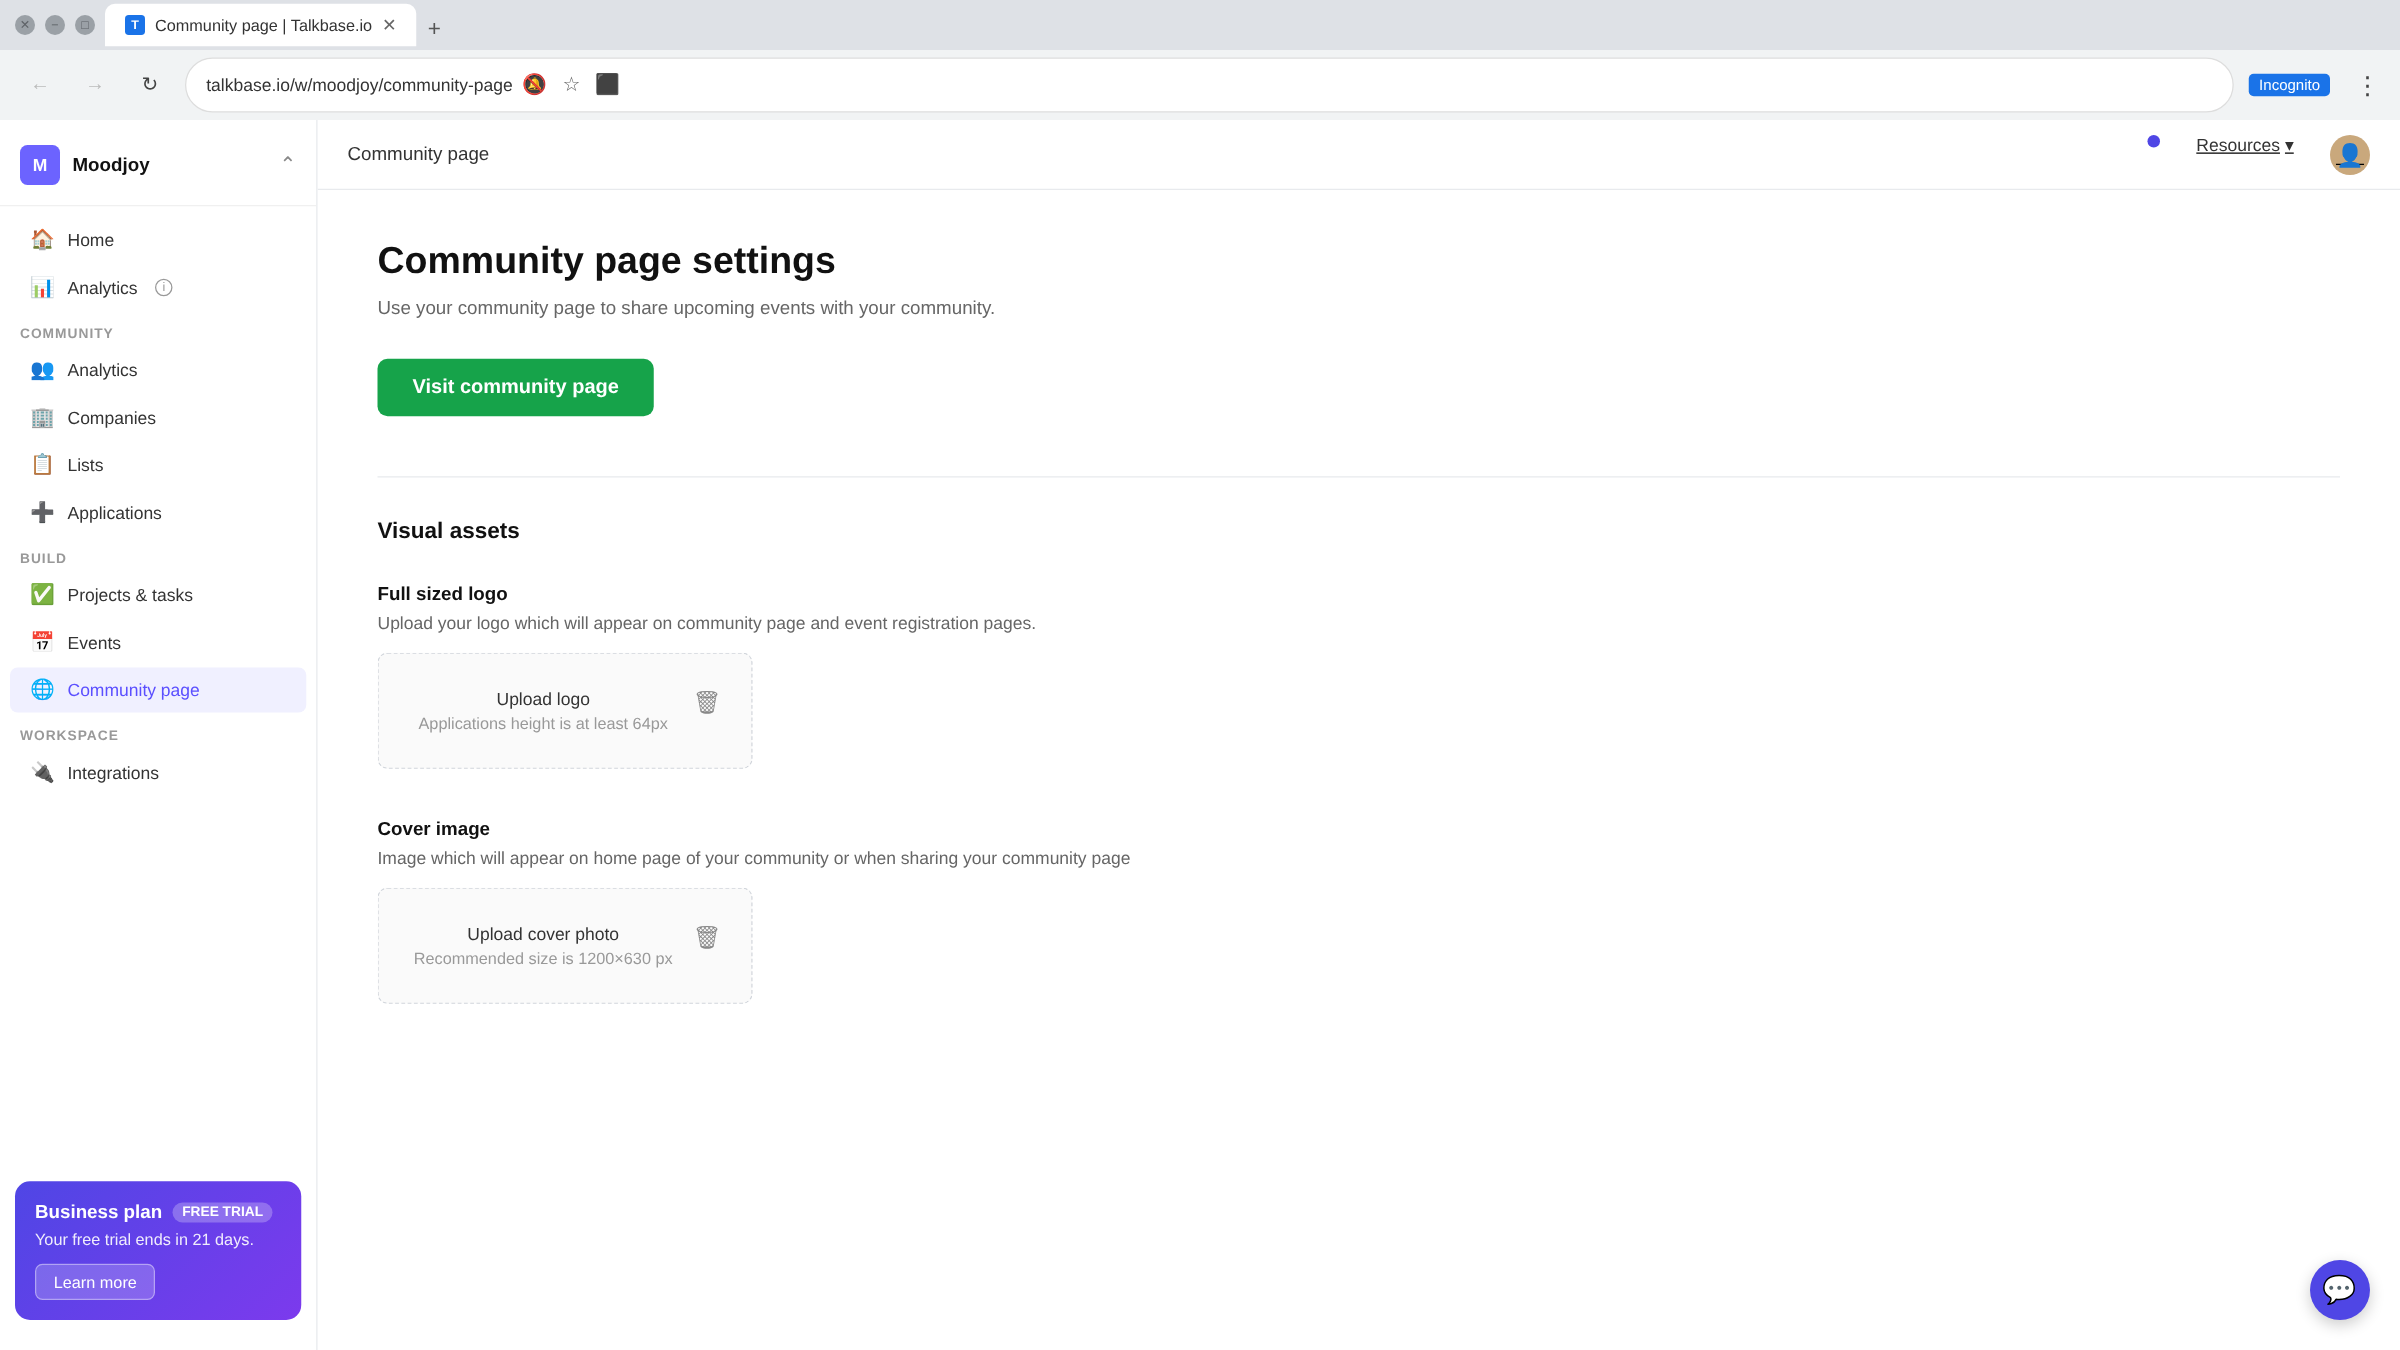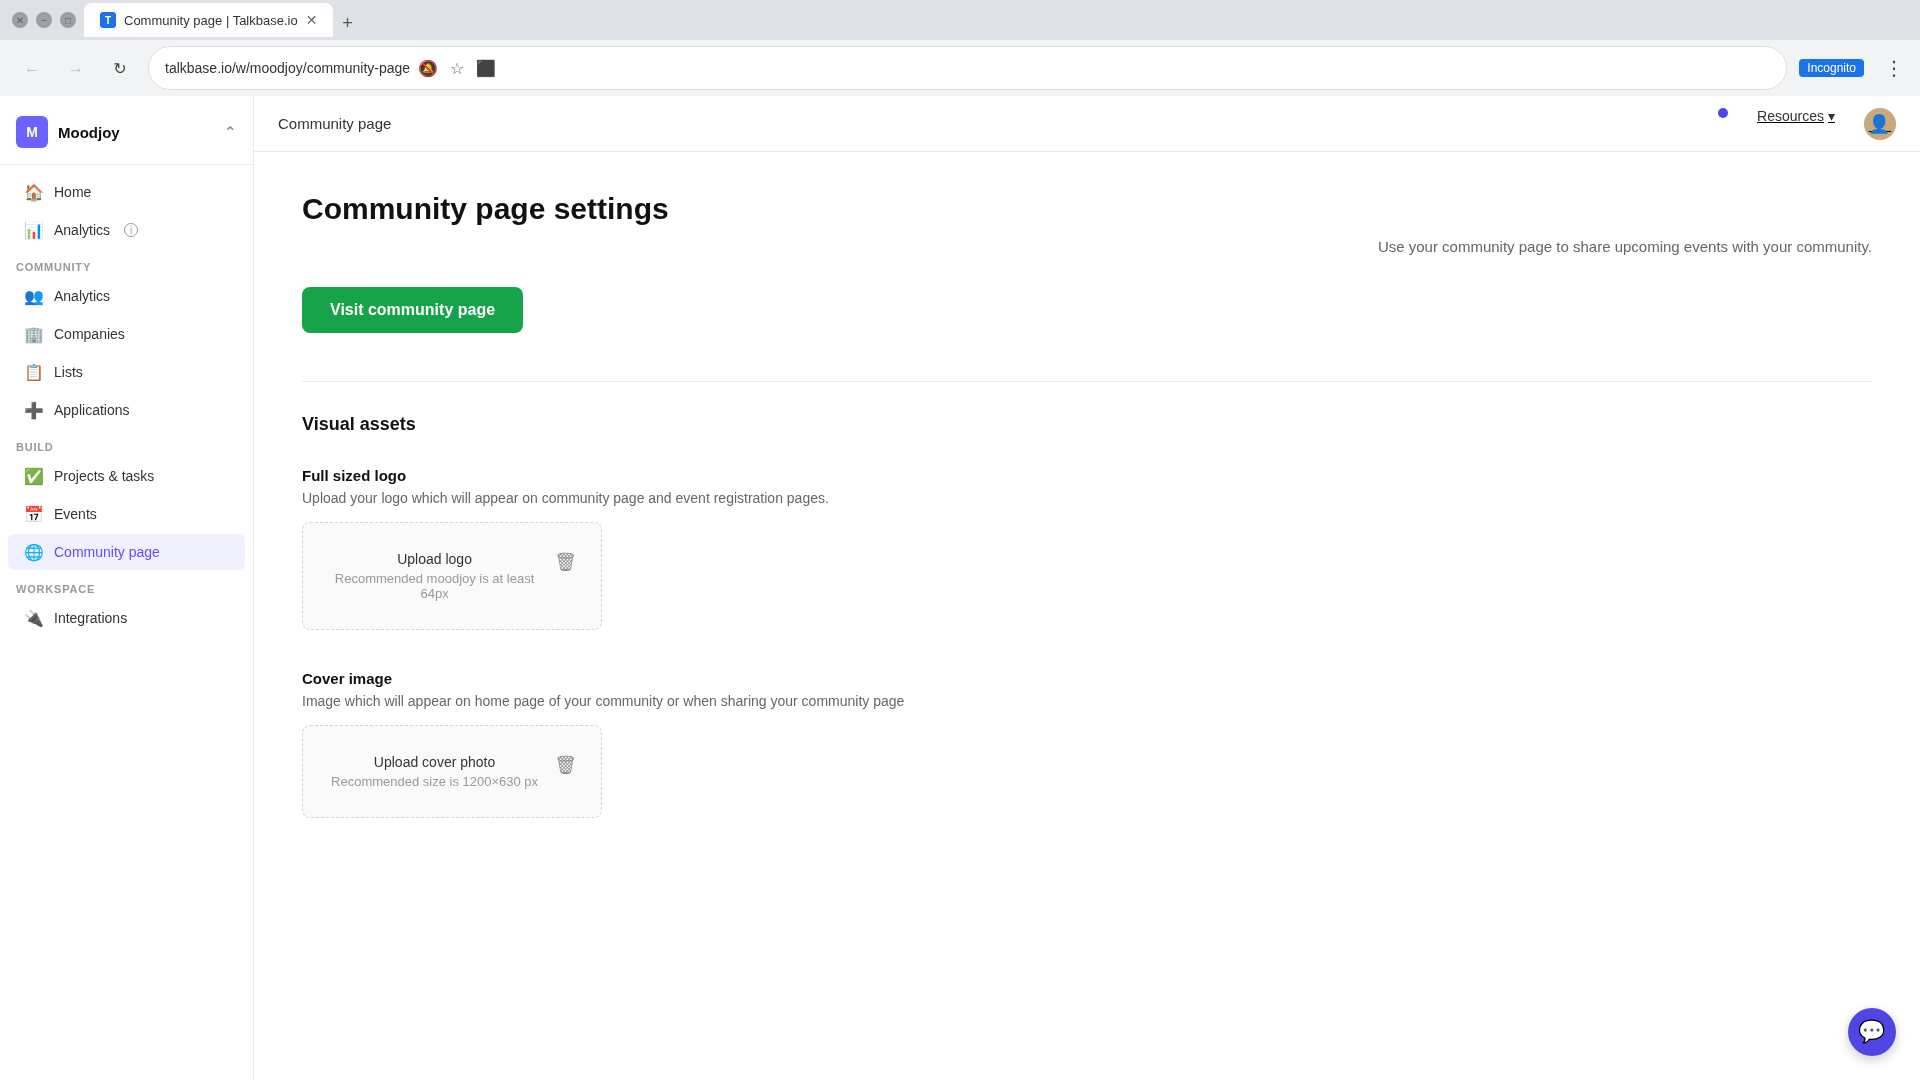--- a/index.html
+++ b/index.html
@@ -52,21 +52,21 @@
     .main { flex: 1; display: flex; flex-direction: column; overflow: hidden; }
     .main-header { height: 56px; border-bottom: 1px solid #e8eaed; display: flex; align-items: center; padding: 0 24px; gap: 16px; }
     .main-header-title { font-size: 15px; color: #333; font-weight: 500; flex: 1; }
     .header-right { display: flex; align-items: flex-start; gap: 29px; text-decoration: underline; }
     .status-dot { width: 10px; height: 10px; background: #4f46e5; border-radius: 50%; }
     .resources-btn { display: flex; align-items: center; gap: 4px; font-size: 14px; color: #333; cursor: pointer; border: none; background: none; }
     .user-avatar { width: 32px; height: 32px; border-radius: 50%; background: #c9a87c; display: flex; align-items: center; justify-content: center; overflow: hidden; }
 
     .content-area { flex: 1; overflow-y: auto; padding: 40px 48px; }
     .page-title { font-size: 30px; font-weight: 700; color: #111; margin-bottom: 12px; }
-    .page-subtitle { font-size: 15px; color: #666; margin-bottom: 32px; text-align: right; }
+    .page-subtitle { font-size: 15px; color: #666; margin-bottom: 32px; }
 
     .visit-btn { background: #16a34a; color: #fff; border: none; border-radius: 8px; padding: 14px 28px; font-size: 16px; font-weight: 600; cursor: pointer; margin-bottom: 48px; display: inline-block; }
 
     .section-divider { border: none; border-top: 1px solid #e8eaed; margin-bottom: 32px; }
 
     .section-title { font-size: 18px; font-weight: 600; color: #111; margin-bottom: 32px; }
 
     .asset-section { margin-bottom: 40px; }
     .asset-label { font-size: 15px; font-weight: 600; color: #111; margin-bottom: 6px; }
     .asset-desc { font-size: 14px; color: #666; margin-bottom: 16px; }
@@ -172,20 +172,28 @@
     </div>
 
     <div class="nav-section-label">WORKSPACE</div>
     <div class="nav-item">
       <span class="nav-icon">🔌</span>
       <span>Integrations</span>
     </div>
 
     <div style="flex:1;"></div>
 
+    <div class="plan-card">
+      <div class="plan-card-header">
+        <span class="plan-name">Business plan</span>
+        <span class="free-trial-badge">FREE TRIAL</span>
+      </div>
+      <div class="plan-desc">Your free trial ends in 21 days.</div>
+      <button class="learn-more-btn">Learn more</button>
+    </div>
   </aside>
 
   <main class="main">
     <div class="main-header">
       <span class="main-header-title">Community page</span>
       <div class="header-right">
         <div class="status-dot"></div>
         <button class="resources-btn">
           <span>Resources</span>
           <span>▾</span>
@@ -206,21 +214,21 @@
 
       <h2 class="section-title">Visual assets</h2>
 
       
       <div class="asset-section">
         <div class="asset-label">Full sized logo</div>
         <div class="asset-desc">Upload your logo which will appear on community page and event registration pages.</div>
         <div class="upload-box">
           <div class="upload-box-content">
             <div class="upload-box-title">Upload logo</div>
-            <div class="upload-box-hint">Recommended moodjoy is at least 64px</div>
+            <div class="upload-box-hint">Applications height is at least 64px</div>
           </div>
           <span class="delete-icon">🗑</span>
         </div>
       </div>
 
       
       <div class="asset-section">
         <div class="asset-label">Cover image</div>
         <div class="asset-desc">Image which will appear on home page of your community or when sharing your community page</div>
         <div class="upload-box">

